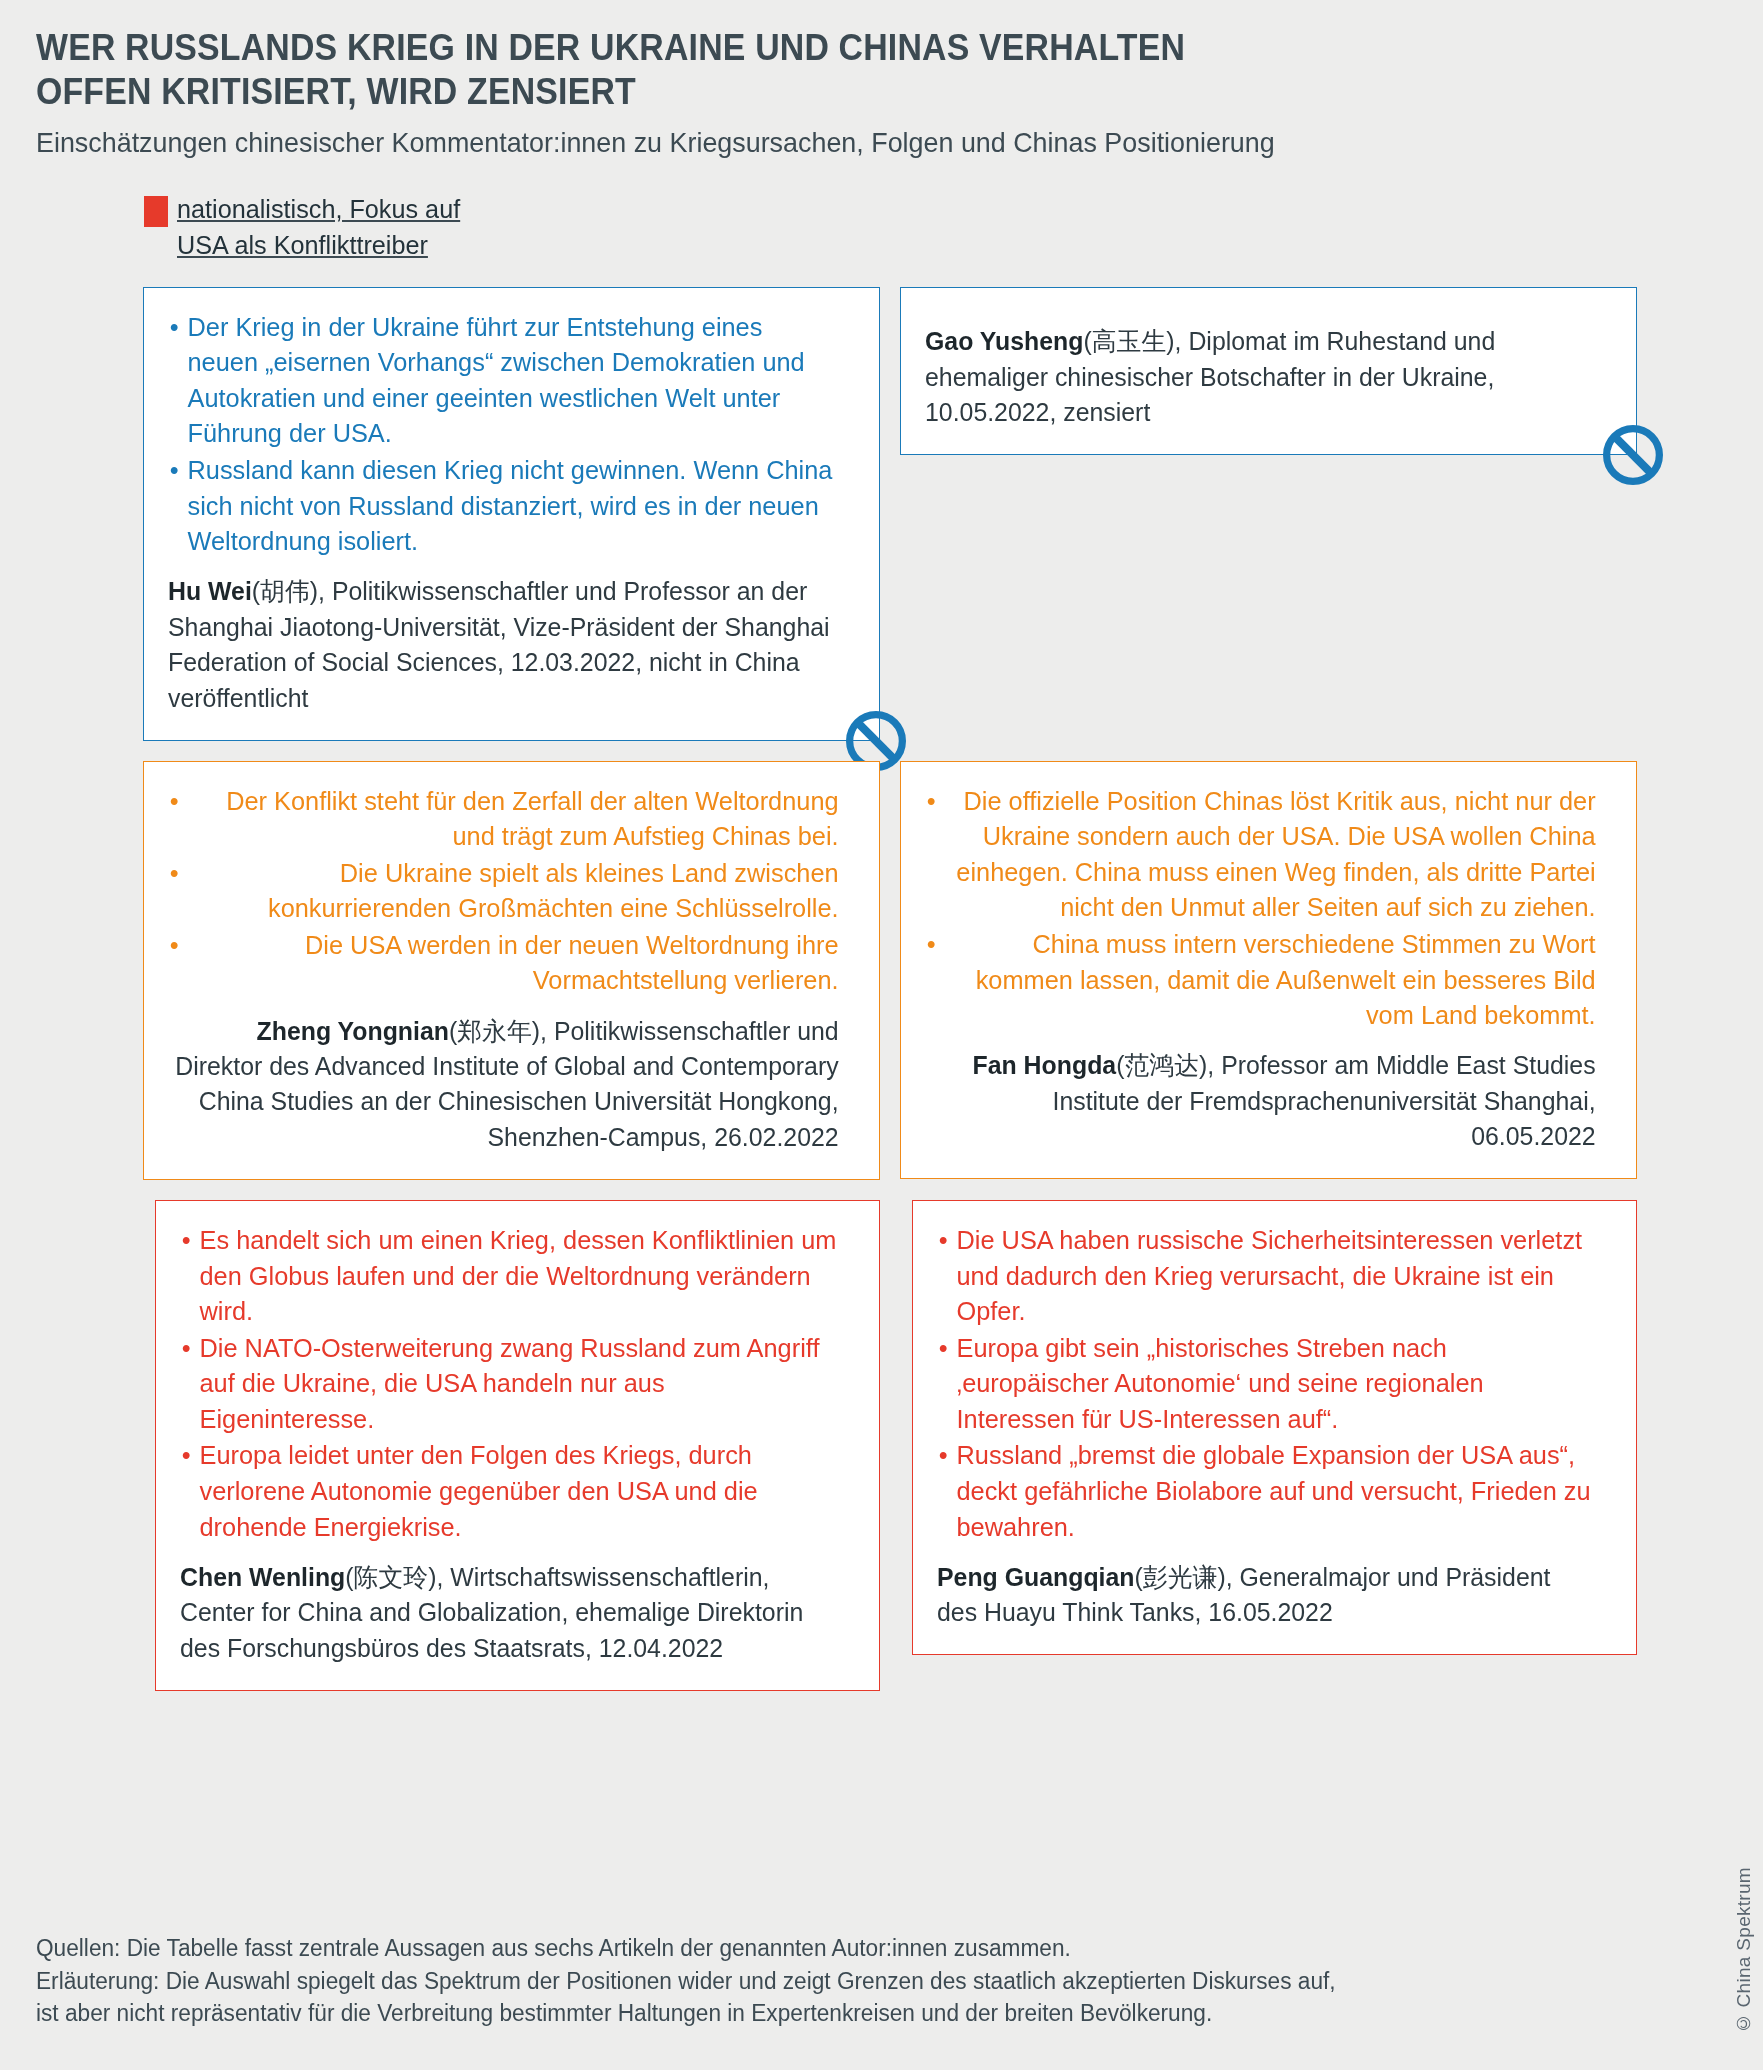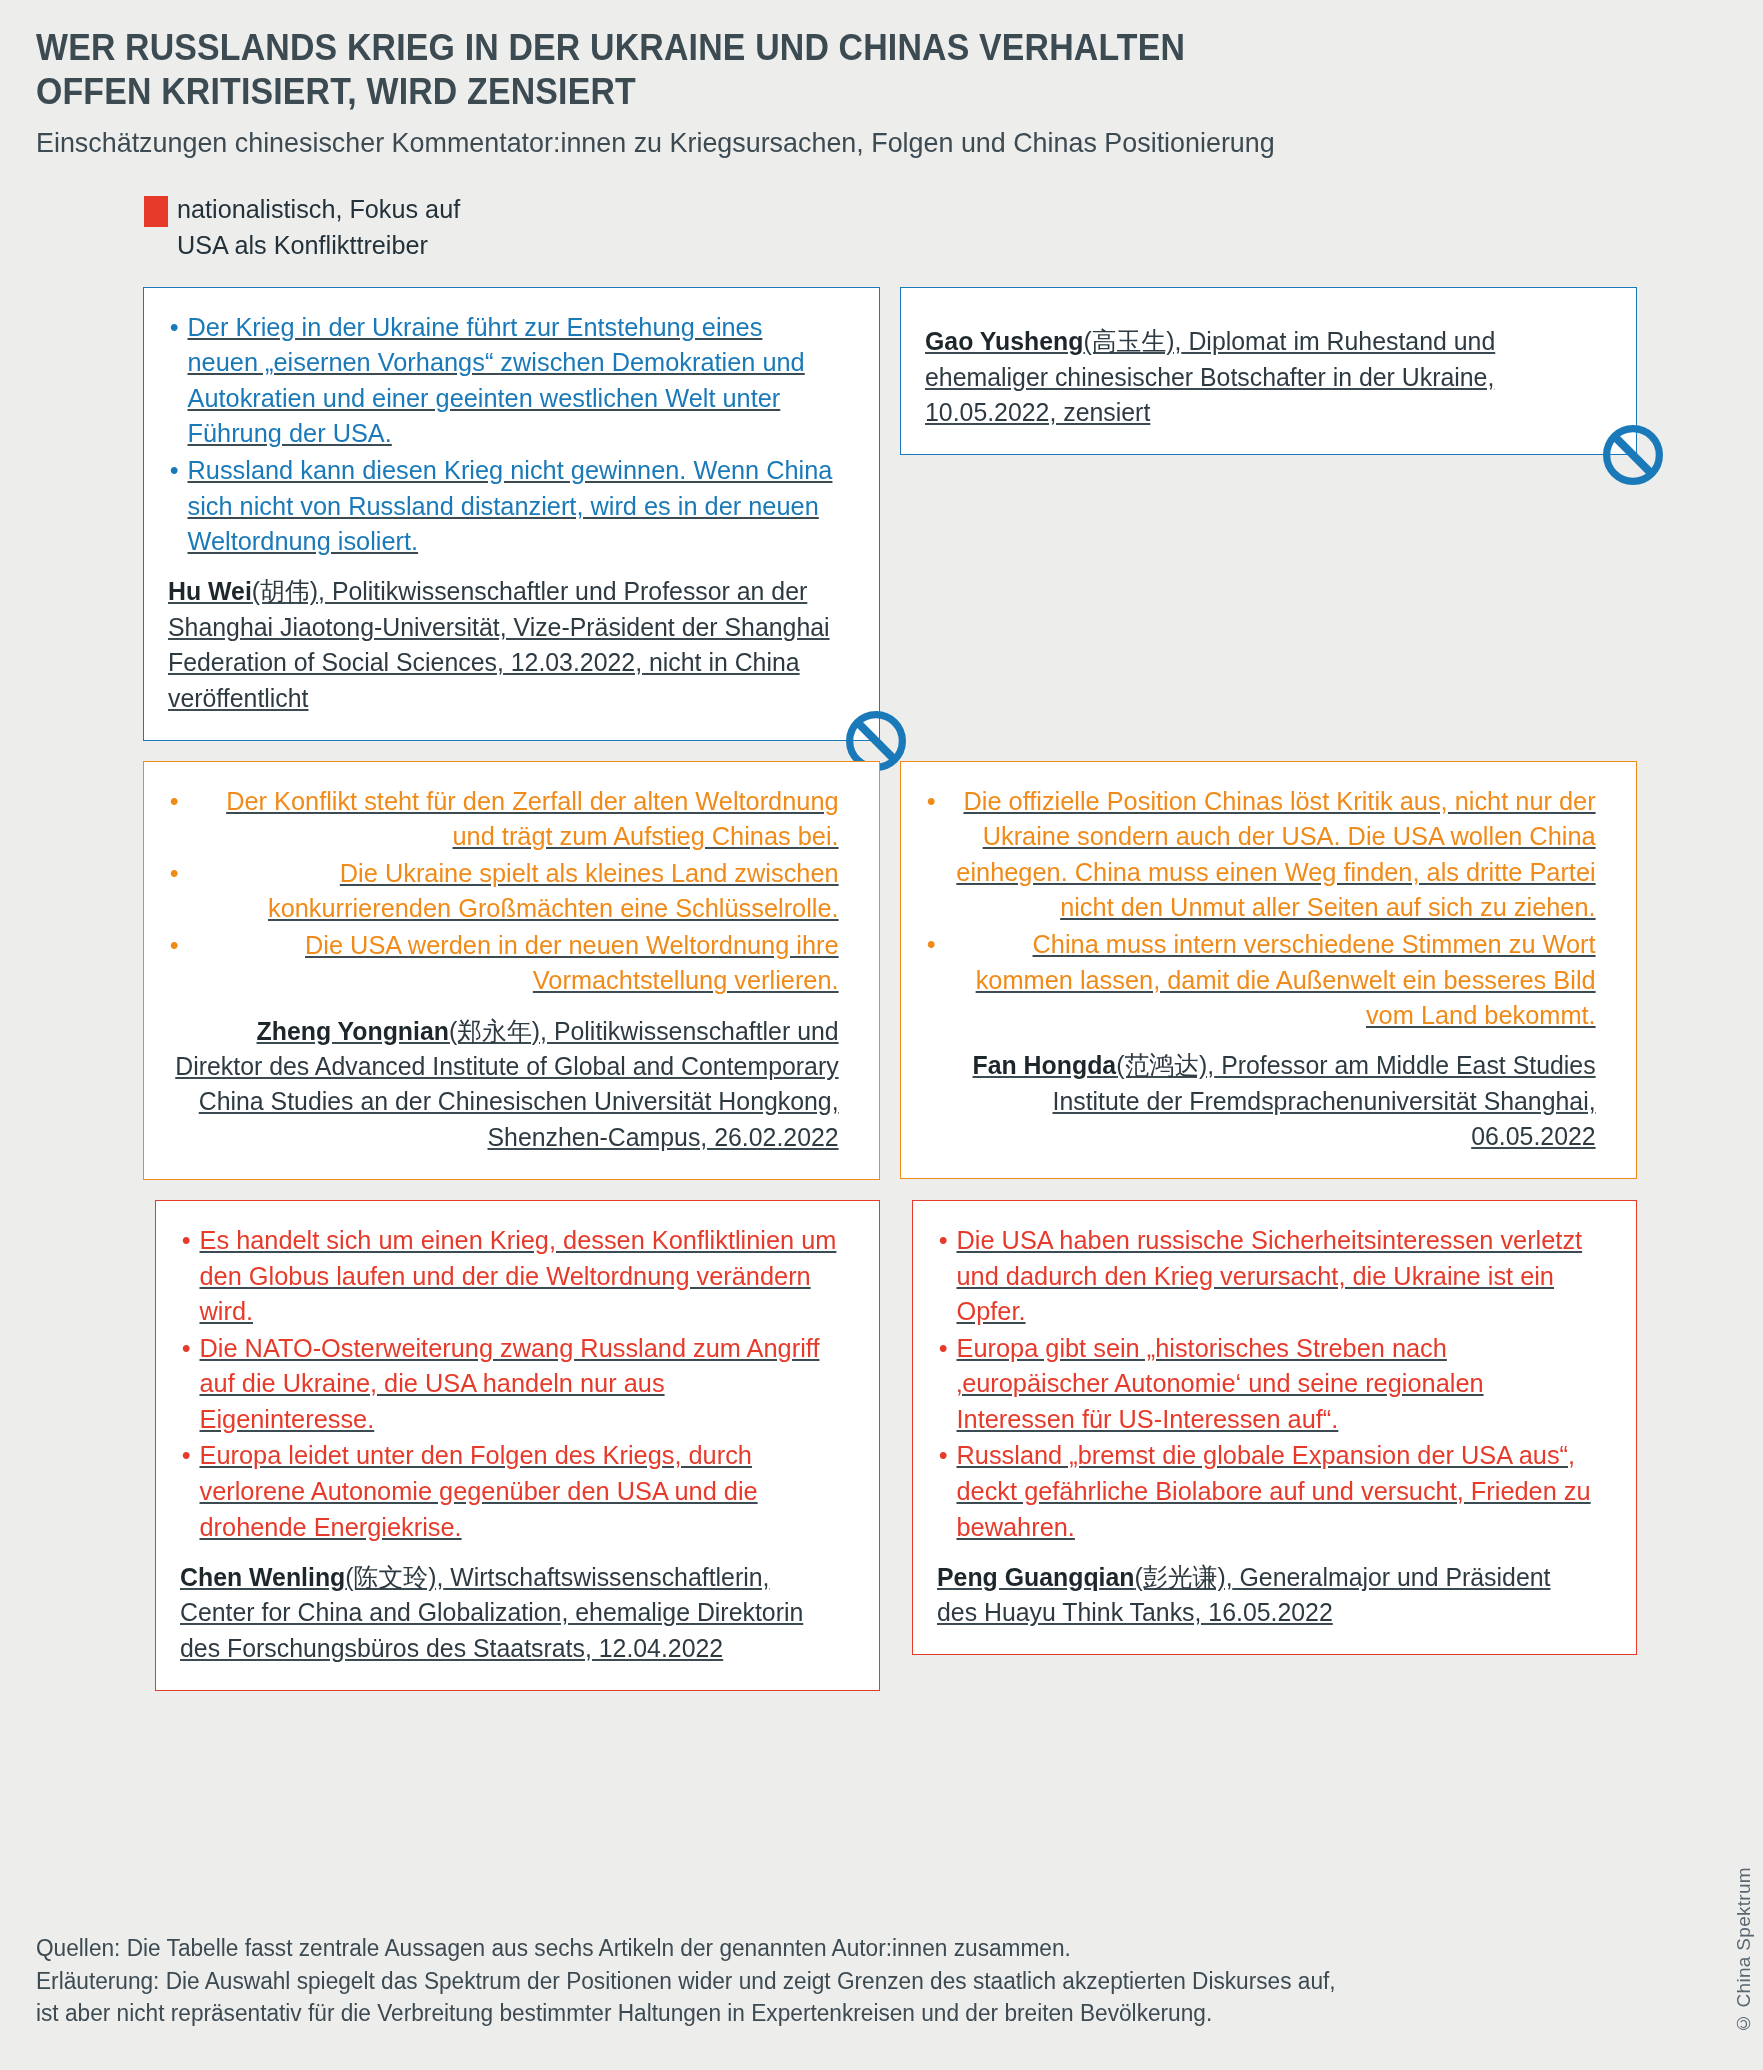--- a/index.html
+++ b/index.html
@@ -47,21 +47,21 @@
   .legend {
     display: flex;
     margin: 33px 0 0 144px;
     align-items: flex-start;
   }
   .legend-item {
     display: flex;
     align-items: flex-start;
     margin-right: 65px;
   }
-  .legend-item:last-child { margin-right: 0; }
+  .legend-item:last-child { margin-right: 0; text-decoration: underline; }
   .legend-swatch {
     width: 23.6px;
     height: 31px;
     margin-top: 3.6px;
     margin-right: 9px;
     flex: 0 0 auto;
   }
   .legend-text {
     font-size: 26px;
     line-height: 1.36;
@@ -72,21 +72,20 @@
   }
   .sw-blue   { background: #1a7ab9; }
   .sw-orange { background: #f08a18; }
   .sw-red    { background: #e63a2b; }
 
   
   .grid {
     position: relative;
     margin: 23.6px 0 0 0;
     padding: 0 36px;
-    text-decoration: underline;
   }
   .row {
     display: flex;
     gap: 20px;
     margin-bottom: 20px;
     align-items: flex-start;
     padding-left: 107px;
     padding-right: 91px;
   }
   .box {

